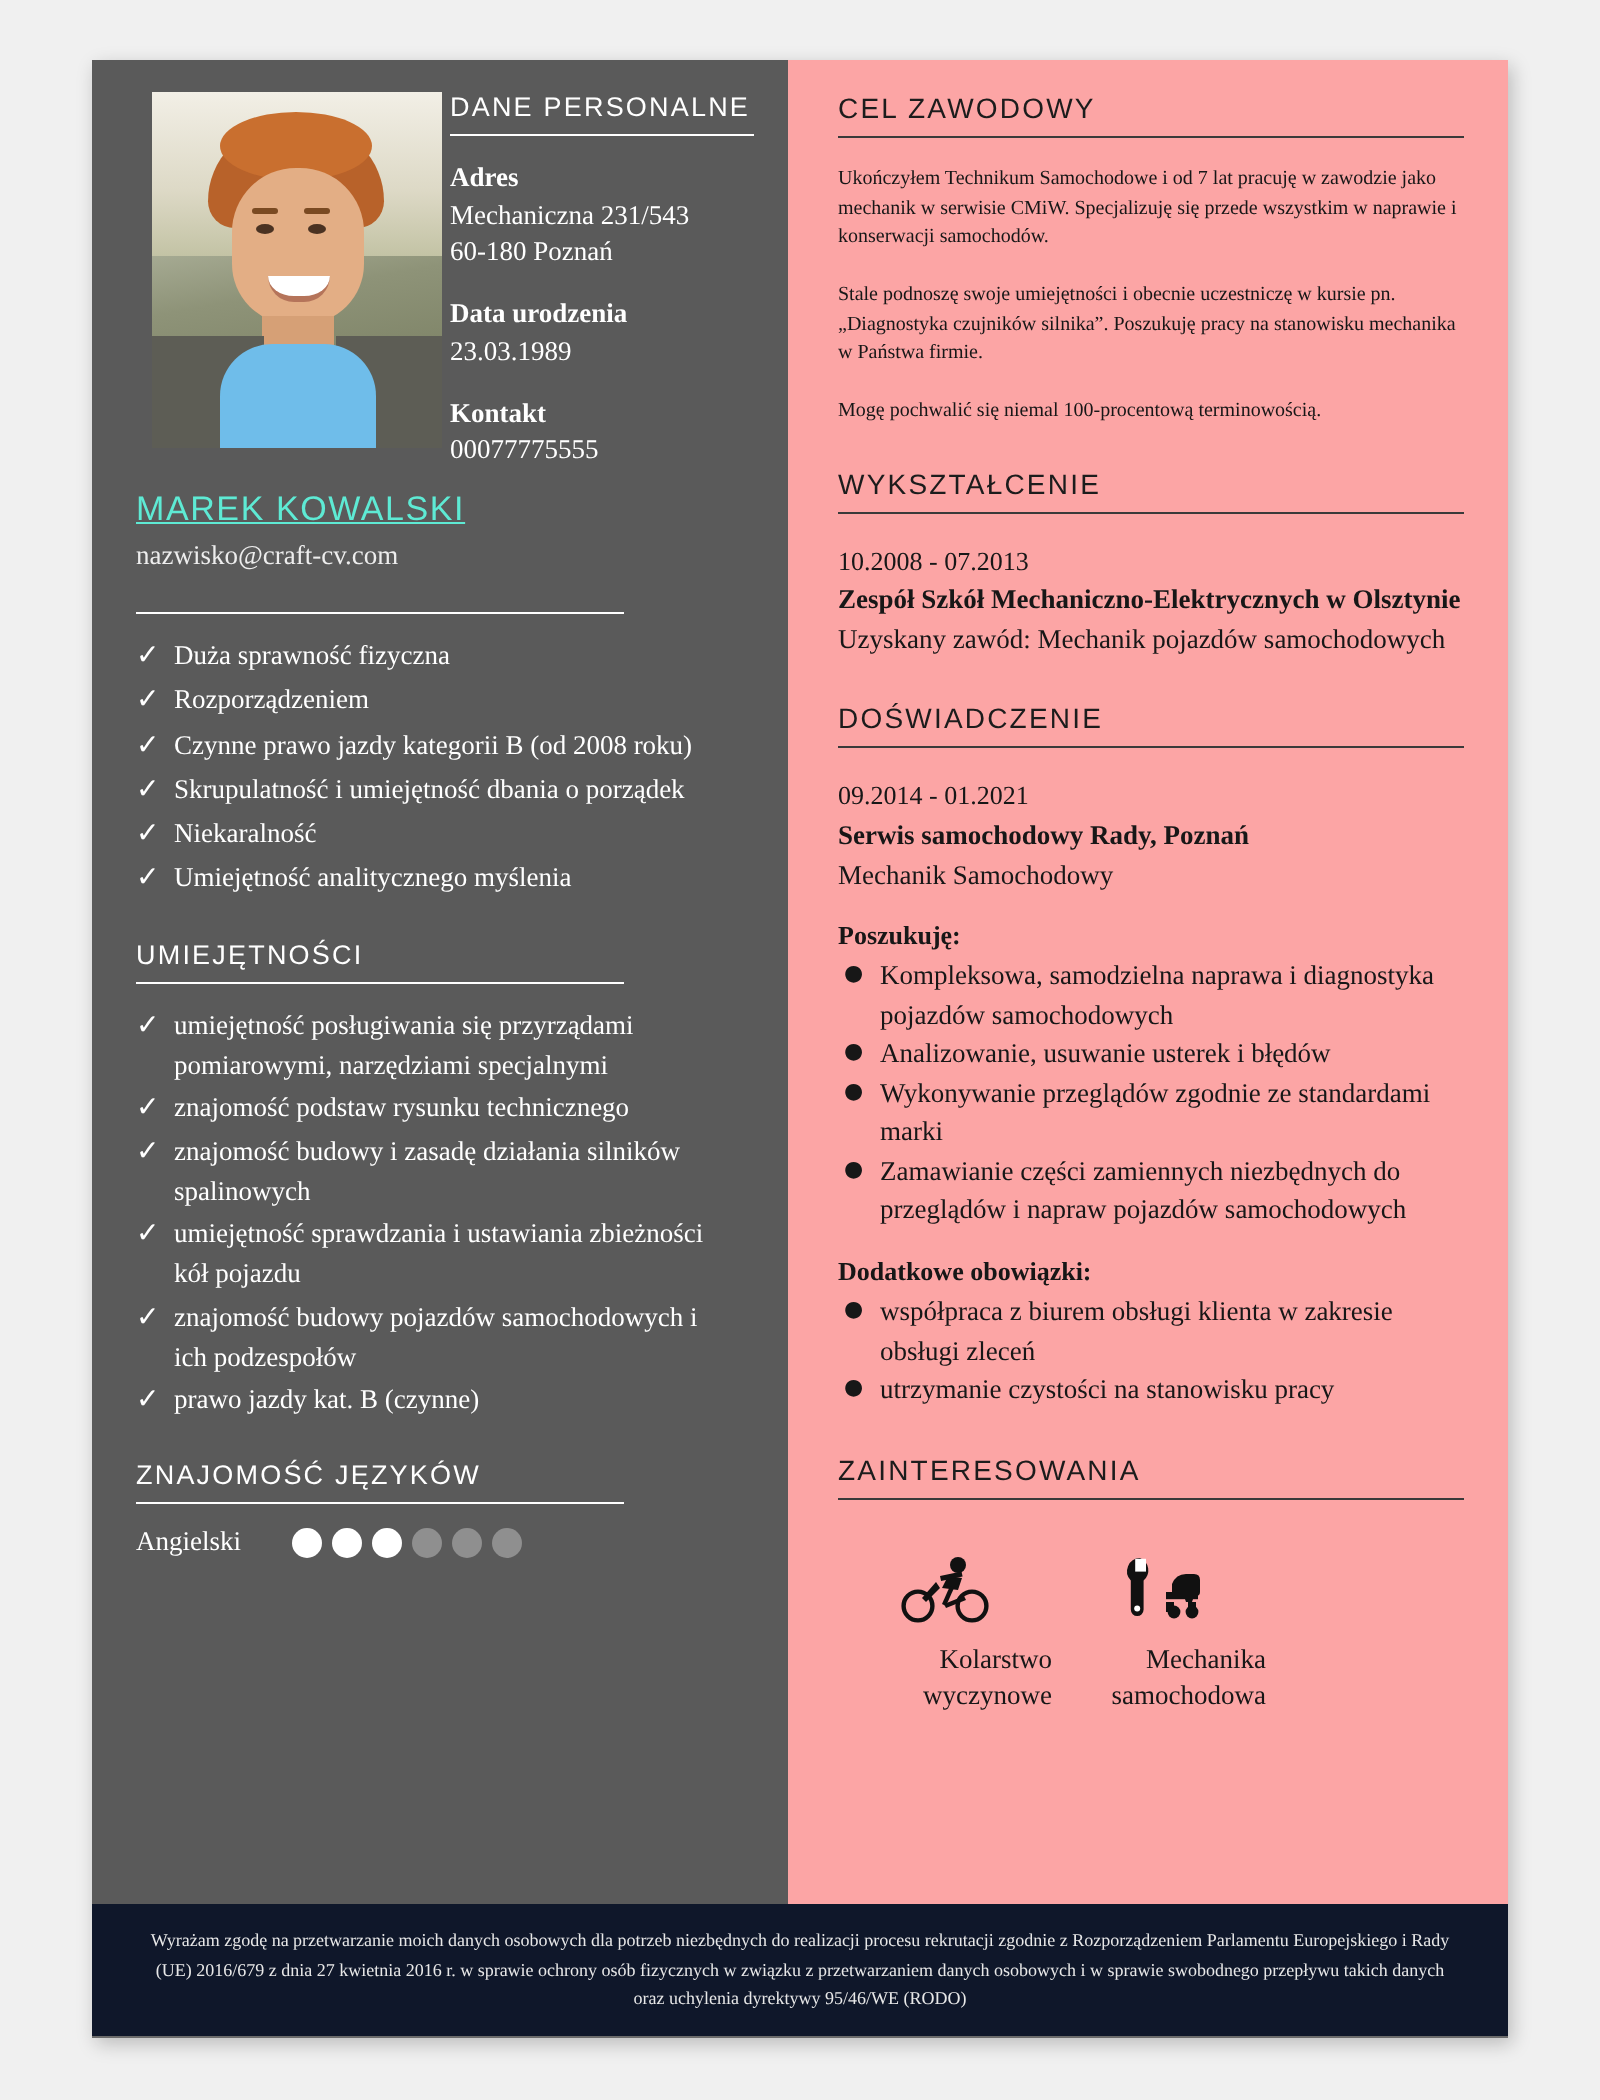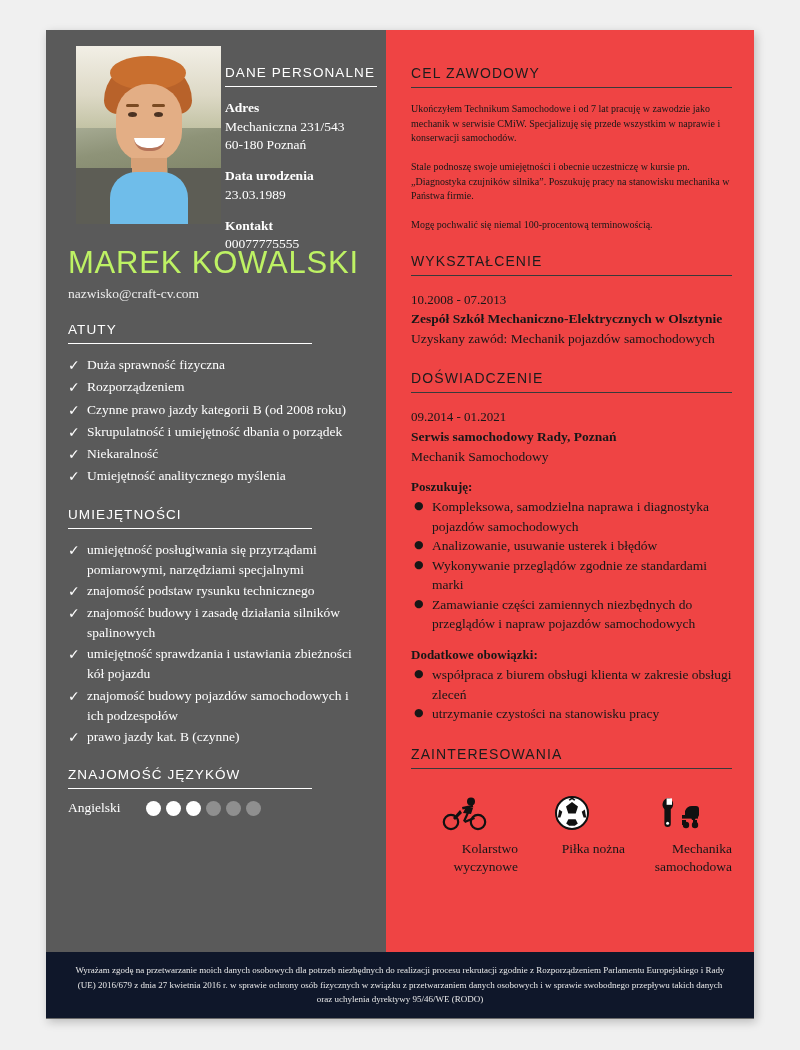--- a/index.html
+++ b/index.html
@@ -55,31 +55,31 @@
   .photo .jacketL { position:absolute; left:0px;  top:122px; width:56px; height:56px; background:#5d5d55; }
   .photo .jacketR { position:absolute; left:92px; top:122px; width:56px; height:56px; background:#5d5d55; }
 
   .personal {
     position: absolute;
     left: 179px; top: 16px; width: 152px;
   }
   .sec-head {
     font-family: "Liberation Sans", sans-serif;
     font-size: 13.5px; letter-spacing: 1.1px; font-weight: 400;
-    color: #ffffff; padding-bottom: 6px; margin-top: 19px;
+    color: #ffffff; padding-bottom: 6px;
   }
   .rule { height: 1px; background: #ffffff; margin-bottom: 11px; }
   .pd-label { font-weight: bold; font-size: 13.5px; line-height: 1.45; }
   .pd-val { font-size: 13.5px; line-height: 1.4; }
   .pd-block { margin-bottom: 11px; }
 
   .name {
     font-family: "Liberation Sans", sans-serif;
-    font-size: 31px; letter-spacing: 0.8px; font-weight: 400;
-    color: #bef264; margin: 21px 0 0 6px;
+    font-size: 17px; letter-spacing: 0.8px; font-weight: 400;
+    color: #5eead4; margin: 21px 0 0 6px; text-decoration: underline;
   }
   .email { font-size: 13.5px; color: #ededed; margin: 5px 0 0 6px; }
 
   .side-block { margin: 20px 6px 0 6px; }
   .side-block .rule { width: 244px; }
   .side-block.skills .rule { width: 244px; }
 
   ul.checks { list-style: none; }
   ul.checks li {
     display: flex; align-items: flex-start;
@@ -92,21 +92,21 @@
   ul.checks.wide li { margin-bottom: 1px; line-height: 1.5; }
   ul.checks.wide li .tx { max-width: 275px; }
 
   .lang-row { display: flex; align-items: center; margin-top: 6px; }
   .lang-name { font-size: 13.5px; width: 78px; }
   .dot { width: 15px; height: 15px; border-radius: 50%; margin-right: 5px; background: #8f8f8f; }
   .dot.on { background: #ffffff; }
 
   
   .main {
-    flex: 1; background: #ef4444;
+    flex: 1; background: #fca5a5;
     padding: 16px 22px 0 25px;
     color: #171717;
   }
   .main .sec-head { color: #1c1c1c; letter-spacing: 1.1px; font-size: 14px; }
   .main .rule { background: #3a3a3a; margin-bottom: 14px; }
   p.para { font-size: 10px; line-height: 1.47; margin-bottom: 14px; }
   .entry { margin-bottom: 4px; }
   .entry .date { font-size: 13px; line-height: 1.5; }
   .entry .org { font-size: 13.5px; font-weight: bold; line-height: 1.45; }
   .entry .sub { font-size: 13.5px; line-height: 1.45; }
@@ -172,21 +172,20 @@
         <div class="pd-block">
           <div class="pd-label">Kontakt</div>
           <div class="pd-val">00077775555</div>
         </div>
       </div>
 
       <div class="name">MAREK KOWALSKI</div>
       <div class="email">nazwisko@craft-cv.com</div>
 
       <div class="side-block">
-        <div class="sec-head">ATUTY</div>
         <div class="rule"></div>
         <ul class="checks">
           <li>
               <span class="ck">✓</span>
               <span class="tx">Duża sprawność fizyczna</span>
             </li>
           <li>
               <span class="ck">✓</span>
               <span class="tx">Rozporządzeniem</span>
             </li>
@@ -333,36 +332,20 @@
                 <path d="M22 24 L32 20 L33 22 L23 26 Z"></path>
                 <rect x="20" y="10" width="11" height="2.6" transform="rotate(-12 20 10)"></rect>
               </svg>
             </div>
             <div class="lb">
               <span>Kolarstwo</span><br>
               <span>wyczynowe</span>
             </div>
           </div>
 
-          <div class="int">
-            <div class="ic">
-              <svg width="36" height="36" viewBox="0 0 36 36">
-                <circle cx="18" cy="18" r="16" fill="#fff" stroke="#111" stroke-width="2"></circle>
-                <path d="M18 7 l6 4.4 -2.3 7.1 h-7.4 L12 11.4 Z" fill="#111"></path>
-                <path d="M18 2.3 l3.4 2.5 -1.2 1 -2.2 -1.6 -2.2 1.6 -1.2 -1 Z" fill="#111"></path>
-                <path d="M5.2 14.6 l3.1 2.2 -1.9 5.7 -2.6 .1 Z" fill="#111"></path>
-                <path d="M30.8 14.6 l-3.1 2.2 1.9 5.7 2.6 .1 Z" fill="#111"></path>
-                <path d="M12.2 28.4 l2.2 -4.1 h7.2 l2.2 4.1 -3 2.4 h-5.6 Z" fill="#111"></path>
-              </svg>
-            </div>
-            <div class="lb">
-              <span>Piłka nożna</span><br>
-              <span></span>
-            </div>
-          </div>
 
           <div class="int">
             <div class="ic">
               <svg width="44" height="36" viewBox="0 0 44 36" fill="#111">
                 <path d="M28 16 q2-5 7-5 h4 q3 0 3 3 v6 q0 2-2 2 h-1 l-1 3 h-3 l-1-3 h-6 Z"></path>
                 <rect x="25" y="20" width="16" height="3.6"></rect>
                 <rect x="25" y="25" width="4" height="5"></rect>
                 <rect x="36" y="25" width="4" height="5"></rect>
                 <circle cx="29" cy="30" r="3.2"></circle>
                 <circle cx="38" cy="30" r="3.2"></circle>

